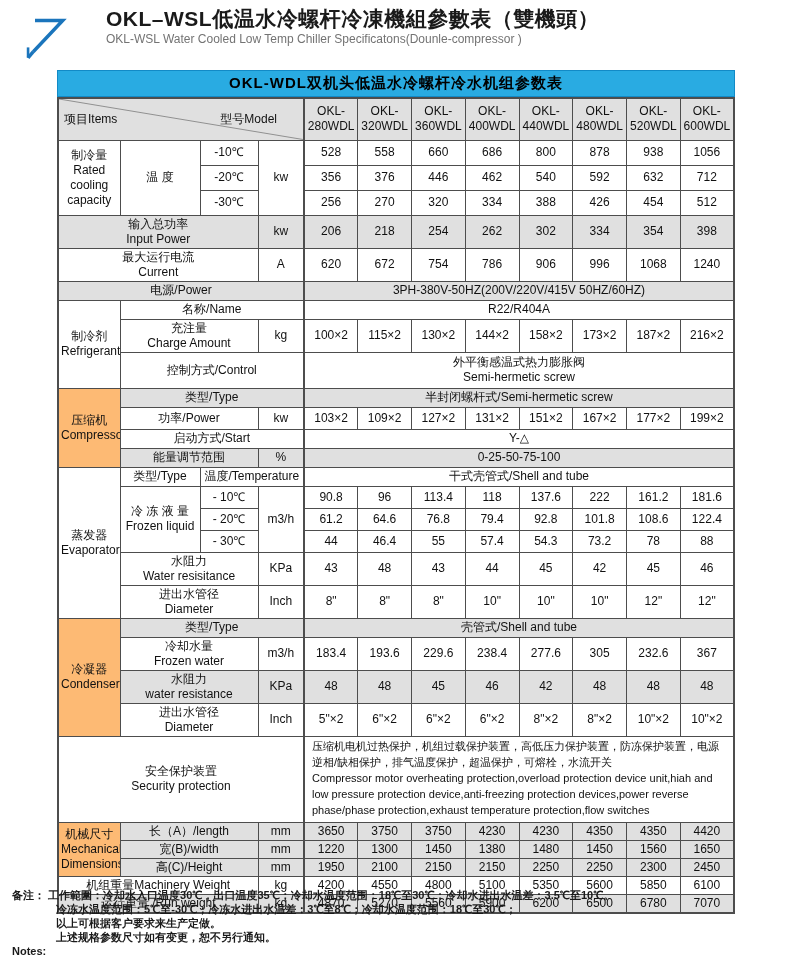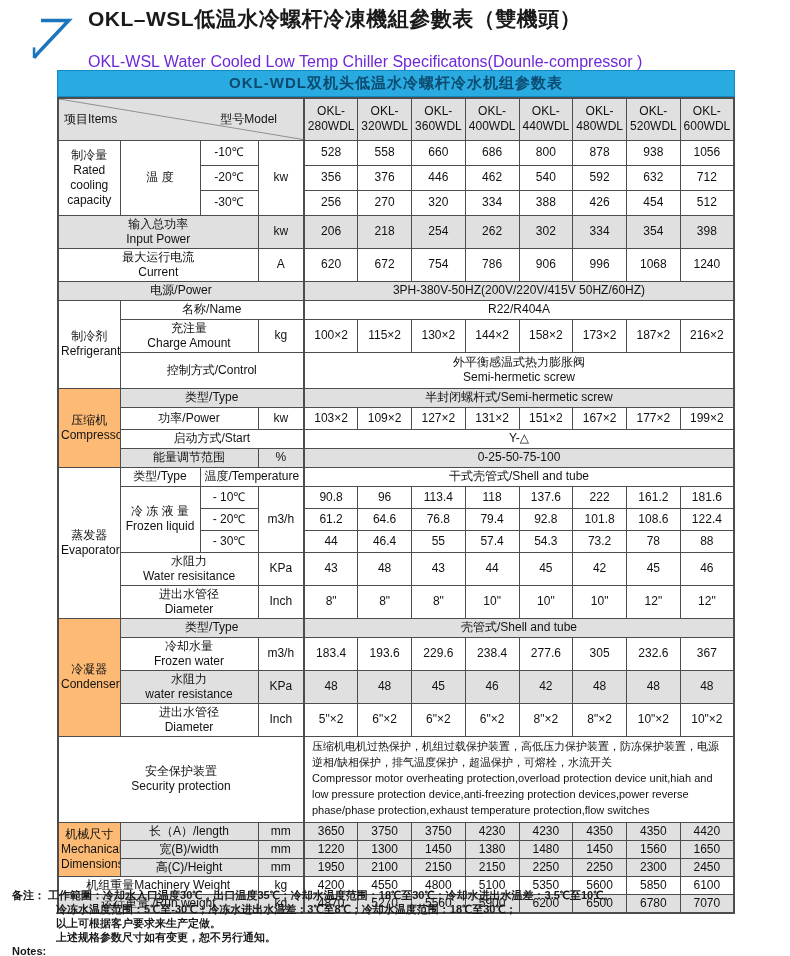--- a/index.html
+++ b/index.html
@@ -1,23 +1,23 @@
 <!DOCTYPE html>
 <html><head>
 <meta charset="utf-8">
 <style>
   html,body{margin:0;padding:0;background:#fff;}
   body{width:790px;height:956px;position:relative;font-family:"Liberation Sans",sans-serif;color:#111;}
-  .doc-header{position:absolute;left:28px;top:6px;display:flex;align-items:flex-start;}
+  .doc-header{position:absolute;left:22px;top:6px;display:flex;align-items:flex-start;gap:24px;}
   .arrow-logo{width:52px;height:54px;margin-right:8px;margin-top:4px;flex:0 0 auto;}
   .title-zh{font-size:21px;font-weight:bold;color:#1a1a1a;letter-spacing:.5px;line-height:1.25;}
-  .title-en{font-size:16px;color:#6d28d9;line-height:1.3;margin-top:20px;}
+  .title-en{font-size:12px;color:#737373;line-height:1.3;}
   .wrap{position:absolute;left:57px;top:70px;width:678px;}
   .titlebar{height:27px;background:#29abe2;border:1px solid #128ac6;box-sizing:border-box;
-    display:flex;align-items:center;justify-content:center;color:#0c4a6e;font-size:15px;font-weight:bold;letter-spacing:1px;}
+    display:flex;align-items:center;justify-content:center;color:#000000;font-size:15px;font-weight:bold;letter-spacing:1px;}
   table{border-collapse:collapse;table-layout:fixed;width:678px;border:2px solid #4d4d4d;}
   td{border:1px solid #4d4d4d;text-align:center;vertical-align:middle;padding:1px 2px;
      font-size:12px;line-height:1.25;overflow:hidden;}
   tr.g{background:#e0e0e0;}
   td.cg{background:#fdba74;}
   .pre{white-space:pre-line;}
   .m0{border-left:2px solid #4d4d4d;}
   .diag{position:relative;padding:16px;}
   .diag svg{position:absolute;left:0;top:0;width:100%;height:100%;}
   .diag-items{position:absolute;left:5px;top:50%;transform:translateY(-50%);font-size:12px;}

